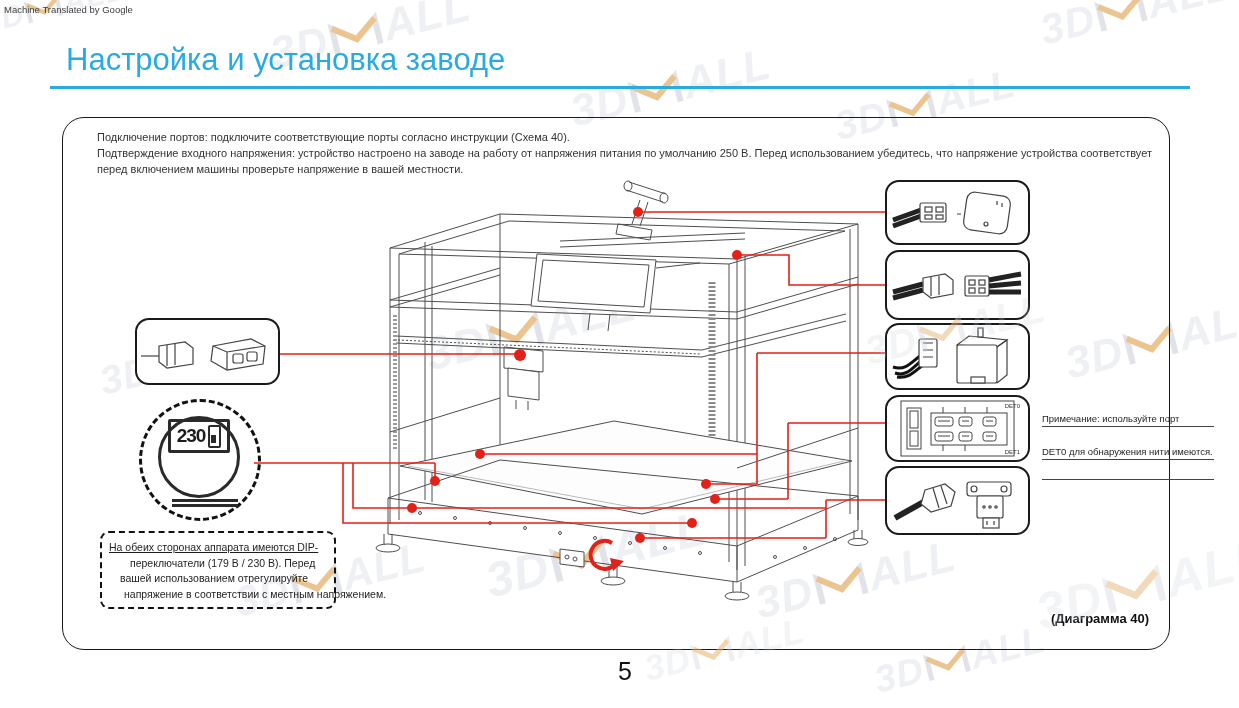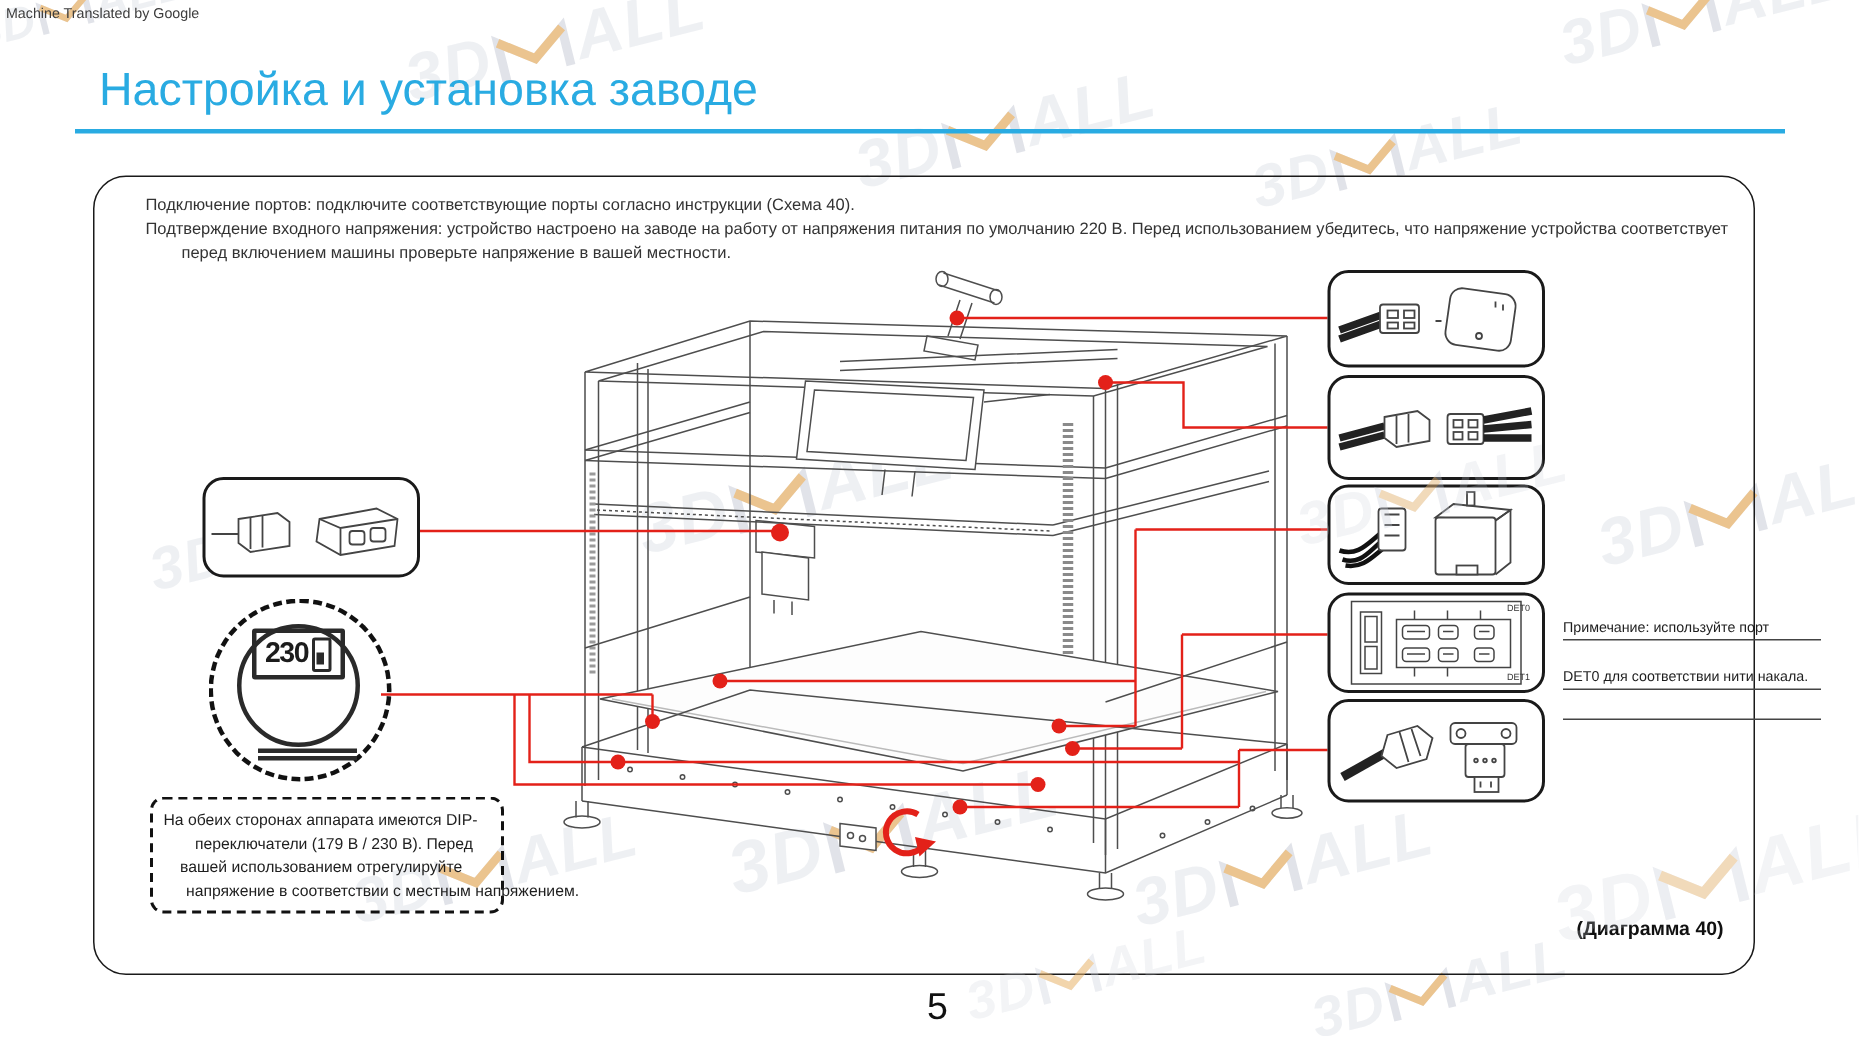--- a/index.html
+++ b/index.html
@@ -13,21 +13,21 @@
   .wm--top{z-index:3;opacity:.75;}
   
   .mt-label{position:absolute;left:4px;top:4px;font-size:9.5px;color:#3c3c3c;z-index:2;}
   .page-title{position:absolute;left:66px;top:42px;font-size:31px;font-weight:400;color:#29abe2;z-index:2;white-space:nowrap;}
   .title-rule{position:absolute;left:50px;top:86px;width:1140px;height:3px;background:#29abe2;z-index:2;}
   
   .main-box{position:absolute;left:62px;top:117px;width:1106px;height:531px;border:1.5px solid #1a1a1a;
             border-radius:22px;z-index:1;}
   .instr{position:absolute;left:97px;top:129px;z-index:2;font-size:11px;color:#333;line-height:16px;}
   .instr div{white-space:nowrap;}
-  .instr .indent{margin-left:24px;}
+  .instr .indent{}
   
   .overlay{position:absolute;left:0;top:0;z-index:1;}
   
   .callout{position:absolute;border:2px solid #1a1a1a;border-radius:14px;background:#fff;z-index:2;}
   .callout svg{display:block;}
   .co-left{left:135px;top:318px;width:141px;height:63px;}
   .co-r1{left:885px;top:180px;width:141px;height:61px;}
   .co-r2{left:885px;top:250px;width:141px;height:66px;}
   .co-r3{left:885px;top:323px;width:141px;height:63px;}
   .co-r4{left:885px;top:395px;width:141px;height:63px;}
@@ -185,21 +185,21 @@
     </div>
 
   <div class="mt-label">Machine Translated by Google</div>
   <div class="page-title">Настройка и установка заводе</div>
   <div class="title-rule"></div>
 
   <div class="main-box"></div>
 
   <div class="instr">
     <div>Подключение портов: подключите соответствующие порты согласно инструкции (Схема 40).</div>
-    <div>Подтверждение входного напряжения: устройство настроено на заводе на работу от напряжения питания по умолчанию 220 В. Перед использованием убедитесь, что напряжение устройства соответствует</div>
+    <div>Подтверждение входного напряжения: устройство настроено на заводе на работу от напряжения питания по умолчанию 250 В. Перед использованием убедитесь, что напряжение устройства соответствует</div>
     <div class="indent">перед включением машины проверьте напряжение в вашей местности.</div>
   </div>
 
   <svg class="overlay" width="1239" height="708" viewBox="0 0 1239 708">
     <g stroke="#4e4e4e" stroke-width="1" fill="none">
 
       <path d="M390,248 L737,259 L858,224 L500,214 Z"></path>
       <path d="M399,254 L729,264 L845,231 L509,221 Z"></path>
       <path d="M560,241 L745,233 M560,247 L745,239"></path>
 
@@ -318,21 +318,21 @@
   <div class="v-inner">
     <div class="v-rect">
       <span class="v-val">230</span>
       <span class="v-switch"></span>
     </div>
   </div>
   <div class="v-rule" style="top:499px;"></div>
   <div class="v-rule" style="top:504px;"></div>
 
   <div class="dip-box">
-    <div style="margin-left:7px;">На обеих сторонах аппарата имеются DIP-</div>
+    <div style="margin-left:7px;text-decoration:underline;">На обеих сторонах аппарата имеются DIP-</div>
     <div style="margin-left:28px;">переключатели (179 В / 230 В). Перед</div>
     <div style="margin-left:18px;">вашей использованием отрегулируйте</div>
     <div style="margin-left:22px;">напряжение в соответствии с местным напряжением.</div>
   </div>
 
   <div class="callout co-r1">
     <svg width="141" height="61" viewBox="0 0 141 61">
       <path d="M6,38 L34,28 M6,44 L34,34" stroke="#222" stroke-width="5" fill="none"></path>
       <g stroke="#444" stroke-width="1.2" fill="#fff">
         <rect x="33" y="21" width="26" height="19" rx="2"></rect>
@@ -419,20 +419,20 @@
           <circle cx="103" cy="39" r="1.2"></circle>
           <circle cx="109" cy="39" r="1.2"></circle>
         <rect x="96" y="50" width="16" height="10"></rect>
         <path d="M100,53 v4 M107,53 v4" fill="none"></path>
       </g>
     </svg>
   </div>
 
   <div class="det-note">
     <div class="u">Примечание: используйте порт</div>
-    <div class="u">DET0 для соответствии нити накала.</div>
+    <div class="u">DET0 для обнаружения нити имеются.</div>
     <div class="rule2"></div>
   </div>
 
   <div class="diagram-label">(Диаграмма 40)</div>
   <div class="page-num">5</div>
 
 </div>
 
 </body></html>

